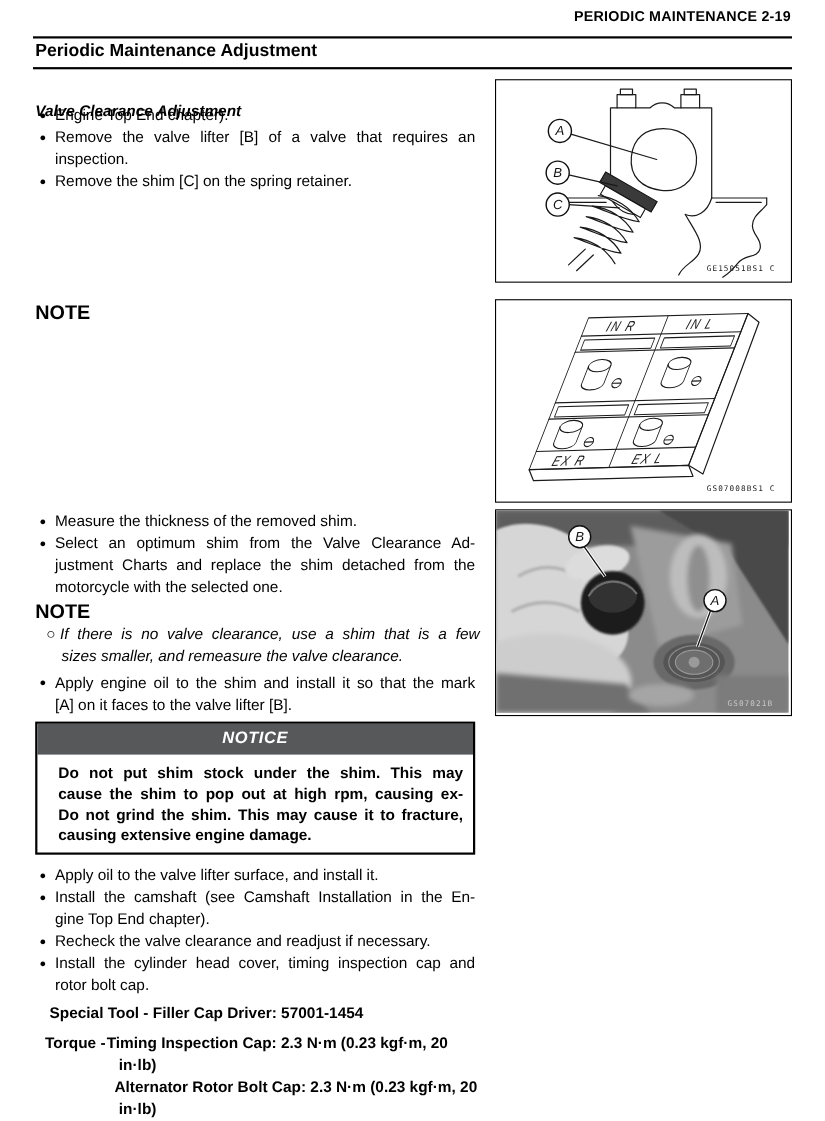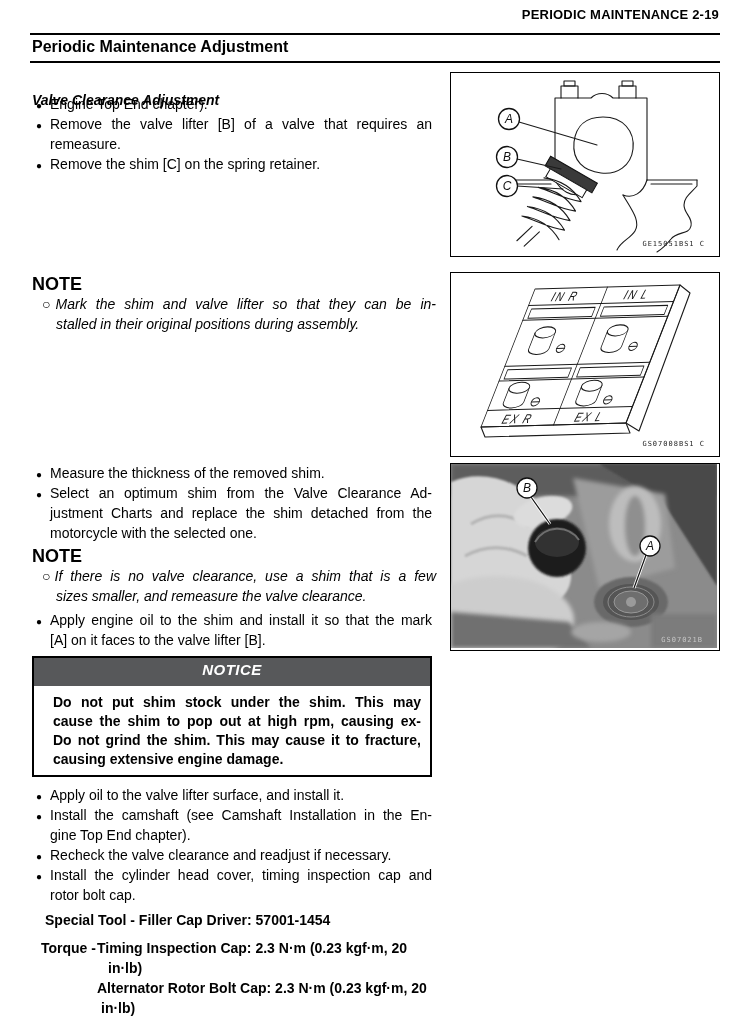--- a/index.html
+++ b/index.html
@@ -34,21 +34,21 @@
   
   .notice { width:396px; border:2px solid #000; }
   .notice-bar { background:#57585a; height:28px; line-height:24px; text-align:center; }
   .notice-bar span { color:#fff; font-weight:bold; font-style:italic; font-size:15px; letter-spacing:.5px; }
   .notice-body { padding:7px 9px 6px 19px; font-weight:bold; font-size:14px; line-height:19px; }
 
   .special-tool { font-weight:bold; padding-left:13px; font-size:14px; }
   .torque { font-weight:bold; font-size:14px; padding-left:65px; }
   .torque .t-label { position:absolute; left:9px; top:0; }
   .torque .t-cont { margin-left:11px; }
-  .torque .t-item2 { }
+  .torque .t-item2 { margin-left:7px; }
   .torque .t-item2 .t-cont { margin-left:4px; }
 
   
   .fig { position:absolute; left:450px; width:268px; background:#fff; border:1.5px solid #000; }
   .fig-1 { top:72px; height:183px; }
   .fig-2 { top:272px; height:183px; }
   .fig-3 { top:463px; height:186px; border:1px solid #000; }
   .fig svg { display:block; }
   .sketch { stroke:#1a1a1a; stroke-width:1.1; fill:none; stroke-linejoin:round; stroke-linecap:round; }
   .cap-text { font-family:"DejaVu Sans Mono", monospace; font-size:7px; letter-spacing:1px; fill:#222; }
@@ -69,33 +69,29 @@
   <div class="col">
 
     <div class="blk vca-title">Valve Clearance Adjustment</div>
 
     <div class="blk steps-a">
       <div class="bullet">
           <div class="ln last">Engine Top End chapter).</div>
         </div>
       <div class="bullet">
           <div class="ln">Remove the valve lifter [B] of a valve that requires an</div>
-          <div class="ln last">remeasure.</div>
+          <div class="ln last">inspection.</div>
         </div>
       <div class="bullet">
           <div class="ln last">Remove the shim [C] on the spring retainer.</div>
         </div>
     </div>
 
     <div class="blk note-1">
       <div class="note-head">NOTE</div>
-      <div class="note-body">
-          <div class="ln">○Mark the shim and valve lifter so that they can be in-</div>
-          <div class="ln last">stalled in their original positions during assembly.</div>
-        </div>
     </div>
 
     <div class="blk steps-b">
       <div class="bullet">
           <div class="ln last">Measure the thickness of the removed shim.</div>
         </div>
       <div class="bullet">
           <div class="ln">Select an optimum shim from the Valve Clearance Ad-</div>
           <div class="ln">justment Charts and replace the shim detached from the</div>
           <div class="ln last">motorcycle with the selected one.</div>

